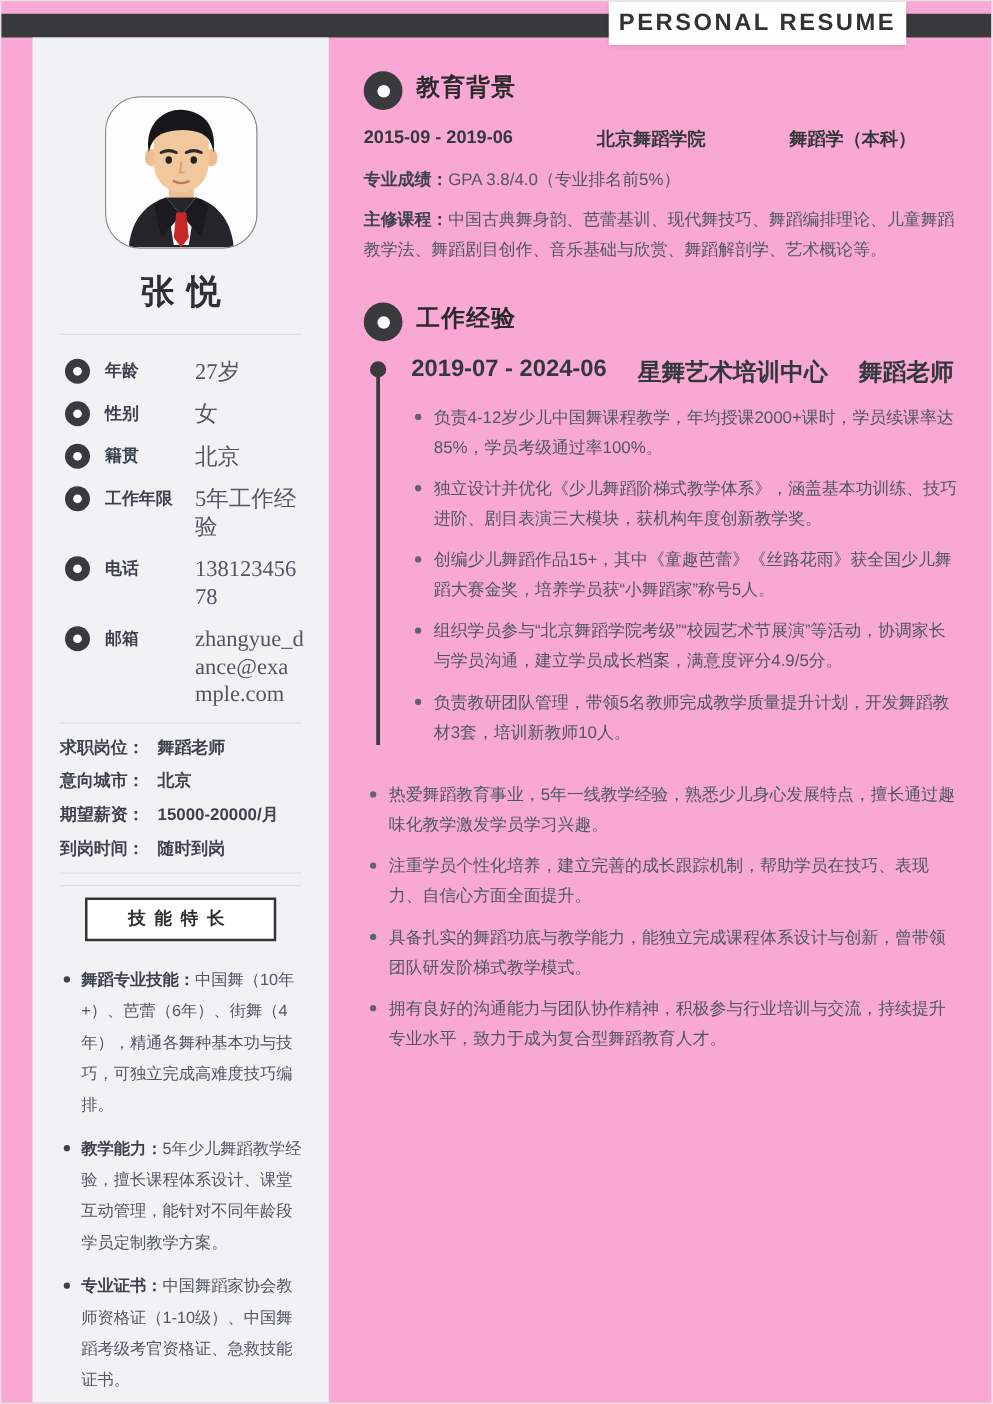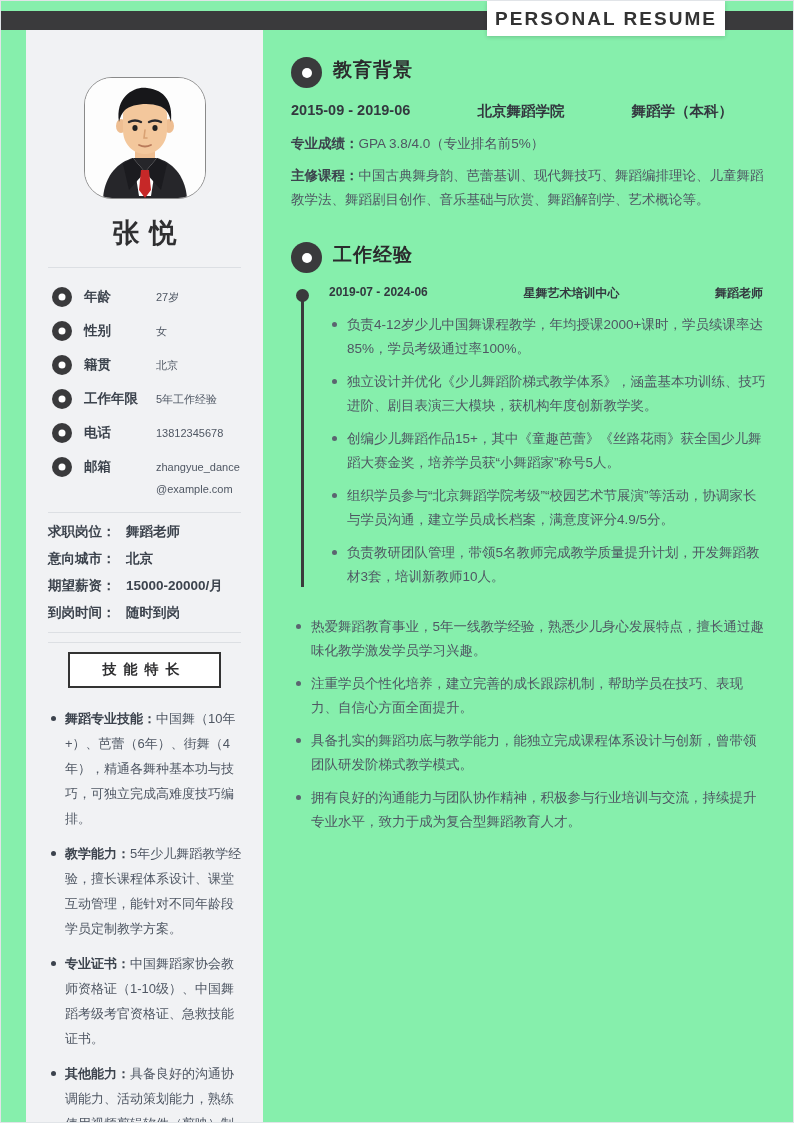--- a/index.html
+++ b/index.html
@@ -1,21 +1,21 @@
 <!DOCTYPE html>
 <html><head>
 <meta charset="utf-8">
 <style>
   * { margin:0; padding:0; box-sizing:border-box; }
   html,body { background:#fff; }
   body { font-family:"Liberation Sans","DejaVu Sans",sans-serif; }
 
   .page {
     position:relative; width:794px; height:1123px; margin:0 auto;
-    background:#86efac; border:1px solid #e1e4e8; overflow:hidden;
+    background:#f9a8d4; border:1px solid #e1e4e8; overflow:hidden;
   }
 
   
   .topbar { position:absolute; left:0; top:10px; width:100%; height:19px; background:#3a3a3c; }
   .title-box {
     position:absolute; left:486px; top:0; width:238px; height:35px;
     background:#fff; box-shadow:0 1px 4px rgba(0,0,0,.18);
     display:flex; align-items:center; justify-content:center;
   }
   .title-box span { font-size:19px; font-weight:bold; letter-spacing:2px; color:#333; }
@@ -38,21 +38,21 @@
   .info-list { padding:2px 0 0 6px; }
   .info-row { display:flex; align-items:flex-start; margin-bottom:12px; line-height:22px; }
   .donut { position:relative; flex:0 0 auto; border-radius:50%; background:#3a3a3c; }
   .donut::after { content:""; position:absolute; left:50%; top:50%; transform:translate(-50%,-50%);
                   background:#fff; border-radius:50%; }
   .donut.sm { width:20px; height:20px; margin:1px 12px 0 0; }
   .donut.sm::after { width:7px; height:7px; }
   .donut.lg { width:31px; height:31px; }
   .donut.lg::after { width:10px; height:10px; }
   .info-label { width:72px; font-size:13.5px; font-weight:bold; color:#3c434d; }
-  .info-value { flex:1; font-size:11px; color:#4f5763; word-break:break-all; }
+  .info-value { flex:1; font-size:18px; color:#4f5763; word-break:break-all;font-family:Liberation Serif, serif; }
 
   .intent-list { padding:0 0 0 2px; }
   .intent-row { display:flex; margin-bottom:7px; line-height:20px; }
   .intent-label { width:78px; font-size:13.5px; font-weight:bold; color:#3c434d; }
   .intent-value { flex:1; font-size:13.5px; font-weight:bold; color:#3c434d; }
 
   .skills-box {
     margin:0 22px; border:2px solid #333; background:#fff; text-align:center;
     padding:6px 0 7px;
   }
@@ -75,21 +75,21 @@
   .meta-label { font-weight:bold; color:#3c434d; }
   .courses { margin-top:8px; }
 
   .work-sec { margin-top:30px; }
   .timeline { position:relative; margin-top:12px; padding-left:38px; }
   .timeline::before { content:""; position:absolute; left:10px; top:14px; bottom:2px;
                       width:3px; background:#3a3a3c; }
   .tl-dot { position:absolute; left:5px; top:4px; width:13px; height:13px;
             border-radius:50%; background:#3a3a3c; }
   .job-row { display:flex; justify-content:space-between; padding-right:6px;
-             font-size:12px; font-weight:bold; color:#33383f; }
+             font-size:19px; font-weight:bold; color:#33383f; }
   .bullets { margin-top:11px; }
   .bullet { position:relative; padding-left:18px; margin-bottom:9px;
             font-size:13.5px; line-height:24px; color:#4f5763; }
   .bullet::before { content:""; position:absolute; left:3px; top:9px; width:5px; height:5px;
                     border-radius:50%; background:#5b6470; }
 
   .eval-sec { margin-top:26px; }
   .eval-bullets { margin-top:14px; padding-left:2px; }
 </style>
 </head>

